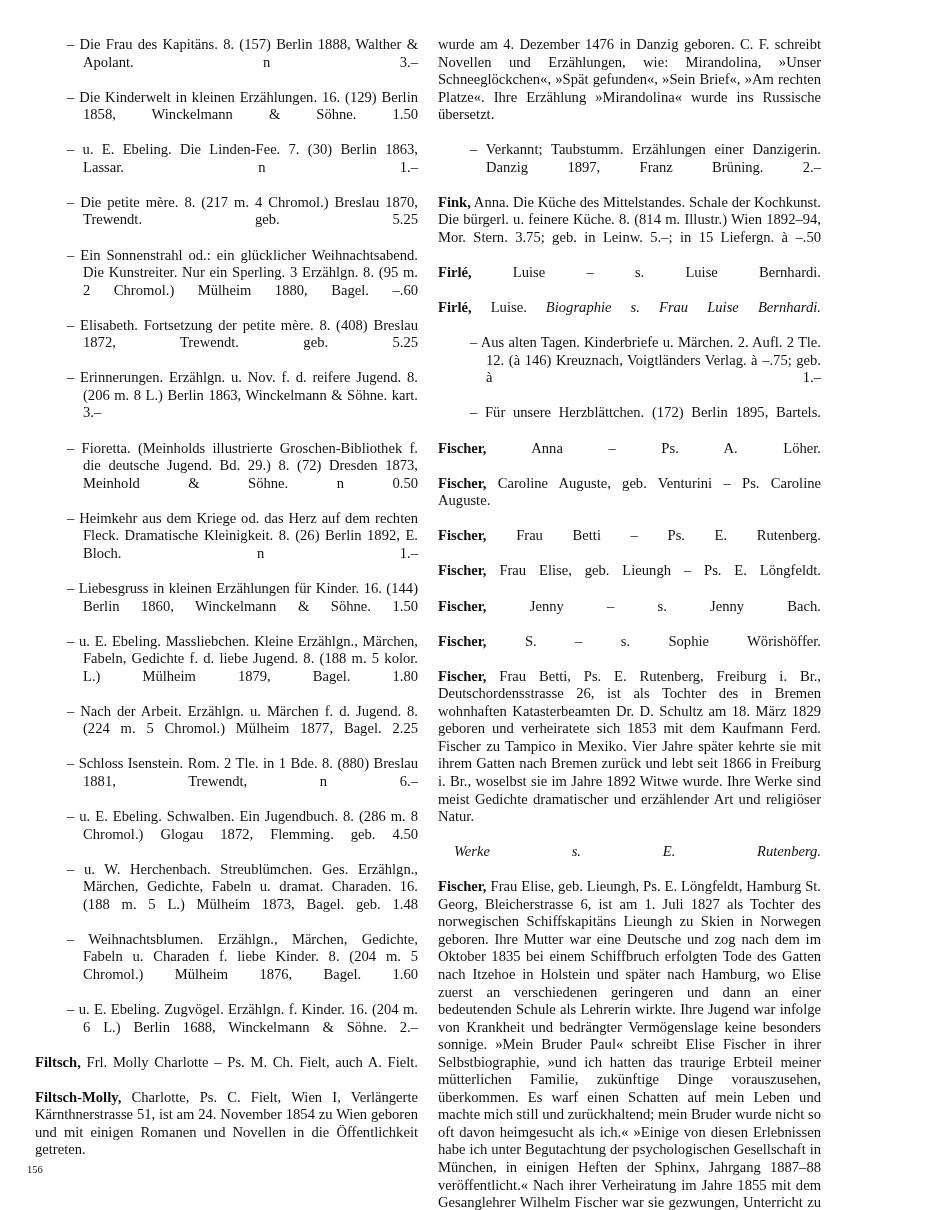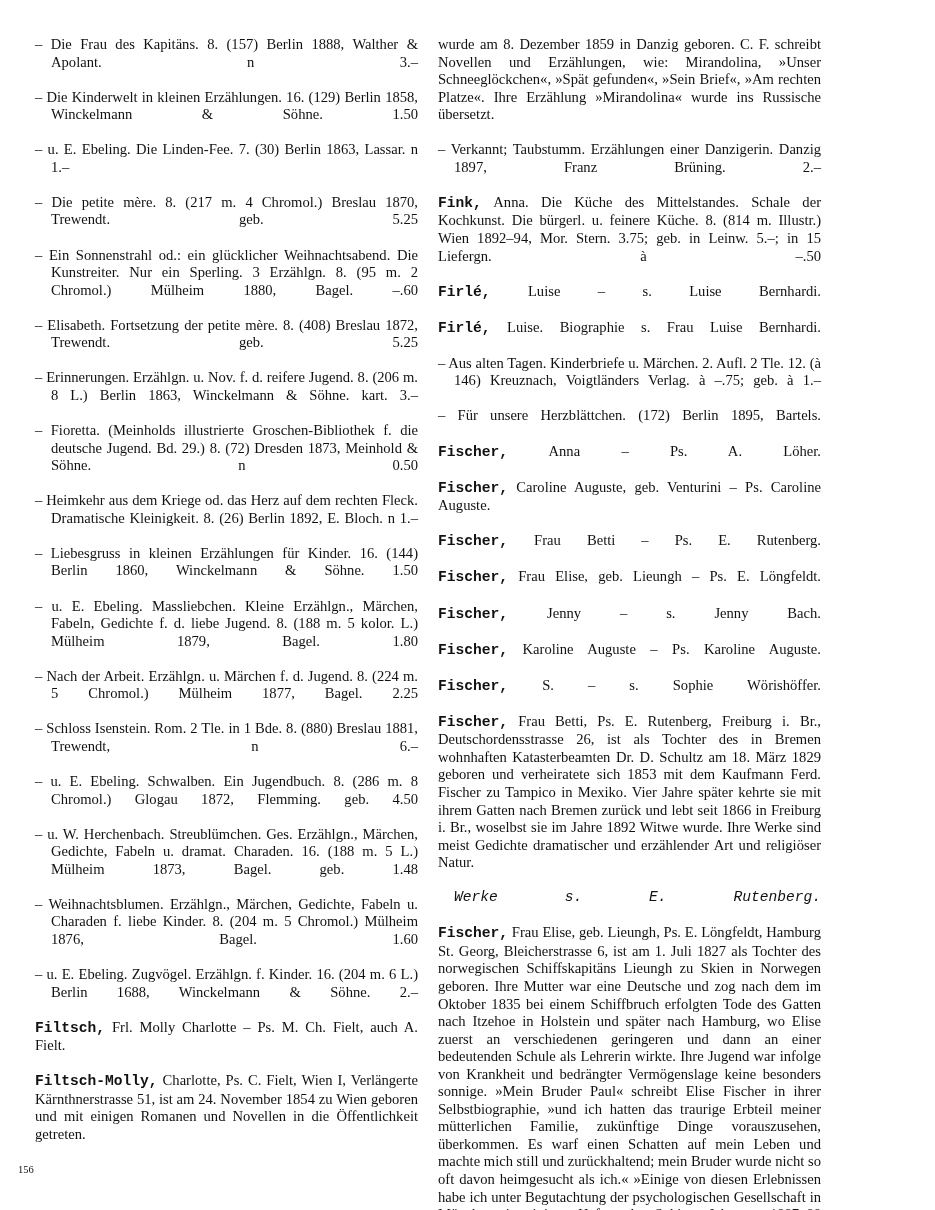--- a/index.html
+++ b/index.html
@@ -43,36 +43,36 @@
     padding: 0;
   }
   
   .entry.head {
     text-indent: 0;
   }
   
   .entry.sub {
     padding-left: 16px;
     text-indent: -16px;
+    margin-left: 32px;
   }
   
   .entry.note {
     padding-left: 16px;
     font-style: italic;
-    font-family: Liberation Mono, monospace;
   }
   .hw {
     font-weight: bold;
-    font-family: Liberation Mono, monospace;
   }
   .it {
+    font-style: italic;
   }
   .folio {
     position: absolute;
-    left: 18px;
+    left: 27px;
     top: 1163px;
     font-size: 10.5px;
     line-height: 13px;
     font-family: "Liberation Serif", "DejaVu Serif", serif;
     color: #111111;
   }
   
   .entry::after {
     content: "";
     display: inline-block;
@@ -99,33 +99,32 @@
         <p class="entry sub">– Nach der Arbeit. Erzählgn. u. Märchen f. d. Jugend. 8. (224 m. 5 Chromol.) Mülheim 1877, Bagel. 2.25</p>
         <p class="entry sub">– Schloss Isenstein. Rom. 2 Tle. in 1 Bde. 8. (880) Breslau 1881, Trewendt, n 6.–</p>
         <p class="entry sub">– u. E. Ebeling. Schwalben. Ein Jugendbuch. 8. (286 m. 8 Chromol.) Glogau 1872, Flemming. geb. 4.50</p>
         <p class="entry sub">– u. W. Herchenbach. Streublümchen. Ges. Erzählgn., Märchen, Gedichte, Fabeln u. dramat. Charaden. 16. (188 m. 5 L.) Mülheim 1873, Bagel. geb. 1.48</p>
         <p class="entry sub">– Weihnachtsblumen. Erzählgn., Märchen, Gedichte, Fabeln u. Charaden f. liebe Kinder. 8. (204 m. 5 Chromol.) Mülheim 1876, Bagel. 1.60</p>
         <p class="entry sub">– u. E. Ebeling. Zugvögel. Erzählgn. f. Kinder. 16. (204 m. 6 L.) Berlin 1688, Winckelmann &amp; Söhne. 2.–</p>
         <p class="entry head"><span class="hw">Filtsch,</span> Frl. Molly Charlotte – Ps. M. Ch. Fielt, auch A. Fielt.</p>
         <p class="entry head"><span class="hw">Filtsch-Molly,</span> Charlotte, Ps. C. Fielt, Wien I, Verlängerte Kärnthnerstrasse 51, ist am 24. November 1854 zu Wien geboren und mit einigen Romanen und Novellen in die Öffentlichkeit getreten.</p>
       </div>
     <div class="col" id="col-right">
-        <p class="entry head">wurde am 8. Dezember 1859 in Danzig geboren. C. F. schreibt Novellen und Erzählungen, wie: Mirandolina, »Unser Schneeglöckchen«, »Spät gefunden«, »Sein Brief«, »Am rechten Platze«. Ihre Erzählung »Mirandolina« wurde ins Russische übersetzt.</p>
+        <p class="entry head">wurde am 4. Dezember 1476 in Danzig geboren. C. F. schreibt Novellen und Erzählungen, wie: Mirandolina, »Unser Schneeglöckchen«, »Spät gefunden«, »Sein Brief«, »Am rechten Platze«. Ihre Erzählung »Mirandolina« wurde ins Russische übersetzt.</p>
         <p class="entry sub">– Verkannt; Taubstumm. Erzählungen einer Danzigerin. Danzig 1897, Franz Brüning. 2.–</p>
         <p class="entry head"><span class="hw">Fink,</span> Anna. Die Küche des Mittelstandes. Schale der Kochkunst. Die bürgerl. u. feinere Küche. 8. (814 m. Illustr.) Wien 1892–94, Mor. Stern. 3.75; geb. in Leinw. 5.–; in 15 Liefergn. à –.50</p>
         <p class="entry head"><span class="hw">Firlé,</span> Luise – s. Luise Bernhardi.</p>
         <p class="entry head"><span class="hw">Firlé,</span> Luise. <span class="it">Biographie s. Frau Luise Bernhardi.</span></p>
         <p class="entry sub">– Aus alten Tagen. Kinderbriefe u. Märchen. 2. Aufl. 2 Tle. 12. (à 146) Kreuznach, Voigtländers Verlag. à –.75; geb. à 1.–</p>
         <p class="entry sub">– Für unsere Herzblättchen. (172) Berlin 1895, Bartels.</p>
         <p class="entry head"><span class="hw">Fischer,</span> Anna – Ps. A. Löher.</p>
         <p class="entry head"><span class="hw">Fischer,</span> Caroline Auguste, geb. Venturini – Ps. Caroline Auguste.</p>
         <p class="entry head"><span class="hw">Fischer,</span> Frau Betti – Ps. E. Rutenberg.</p>
         <p class="entry head"><span class="hw">Fischer,</span> Frau Elise, geb. Lieungh – Ps. E. Löngfeldt.</p>
         <p class="entry head"><span class="hw">Fischer,</span> Jenny – s. Jenny Bach.</p>
-        <p class="entry head"><span class="hw">Fischer,</span> Karoline Auguste – Ps. Karoline Auguste.</p>
         <p class="entry head"><span class="hw">Fischer,</span> S. – s. Sophie Wörishöffer.</p>
         <p class="entry head"><span class="hw">Fischer,</span> Frau Betti, Ps. E. Rutenberg, Freiburg i. Br., Deutschordensstrasse 26, ist als Tochter des in Bremen wohnhaften Katasterbeamten Dr. D. Schultz am 18. März 1829 geboren und verheiratete sich 1853 mit dem Kaufmann Ferd. Fischer zu Tampico in Mexiko. Vier Jahre später kehrte sie mit ihrem Gatten nach Bremen zurück und lebt seit 1866 in Freiburg i. Br., woselbst sie im Jahre 1892 Witwe wurde. Ihre Werke sind meist Gedichte dramatischer und erzählender Art und religiöser Natur.</p>
         <p class="entry note">Werke s. E. Rutenberg.</p>
         <p class="entry head"><span class="hw">Fischer,</span> Frau Elise, geb. Lieungh, Ps. E. Löngfeldt, Hamburg St. Georg, Bleicherstrasse 6, ist am 1. Juli 1827 als Tochter des norwegischen Schiffskapitäns Lieungh zu Skien in Norwegen geboren. Ihre Mutter war eine Deutsche und zog nach dem im Oktober 1835 bei einem Schiffbruch erfolgten Tode des Gatten nach Itzehoe in Holstein und später nach Hamburg, wo Elise zuerst an verschiedenen geringeren und dann an einer bedeutenden Schule als Lehrerin wirkte. Ihre Jugend war infolge von Krankheit und bedrängter Vermögenslage keine besonders sonnige. »Mein Bruder Paul« schreibt Elise Fischer in ihrer Selbstbiographie, »und ich hatten das traurige Erbteil meiner mütterlichen Familie, zukünftige Dinge vorauszusehen, überkommen. Es warf einen Schatten auf mein Leben und machte mich still und zurückhaltend; mein Bruder wurde nicht so oft davon heimgesucht als ich.« »Einige von diesen Erlebnissen habe ich unter Begutachtung der psychologischen Gesellschaft in München, in einigen Heften der Sphinx, Jahrgang 1887–88 veröffentlicht.« Nach ihrer Verheiratung im Jahre 1855 mit dem Gesanglehrer Wilhelm Fischer war sie gezwungen, Unterricht zu erteilen, um den Hausstand aufrecht zu erhalten, da ihr Gatte, wie</p>
       </div>
   </div>
 </div>
 
 <div class="folio">156</div>
 

